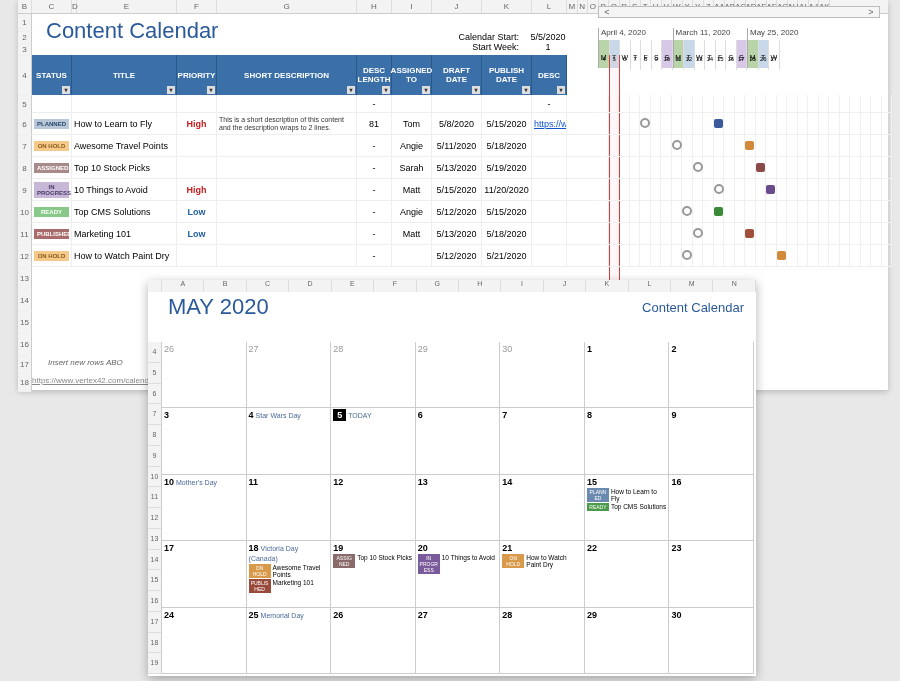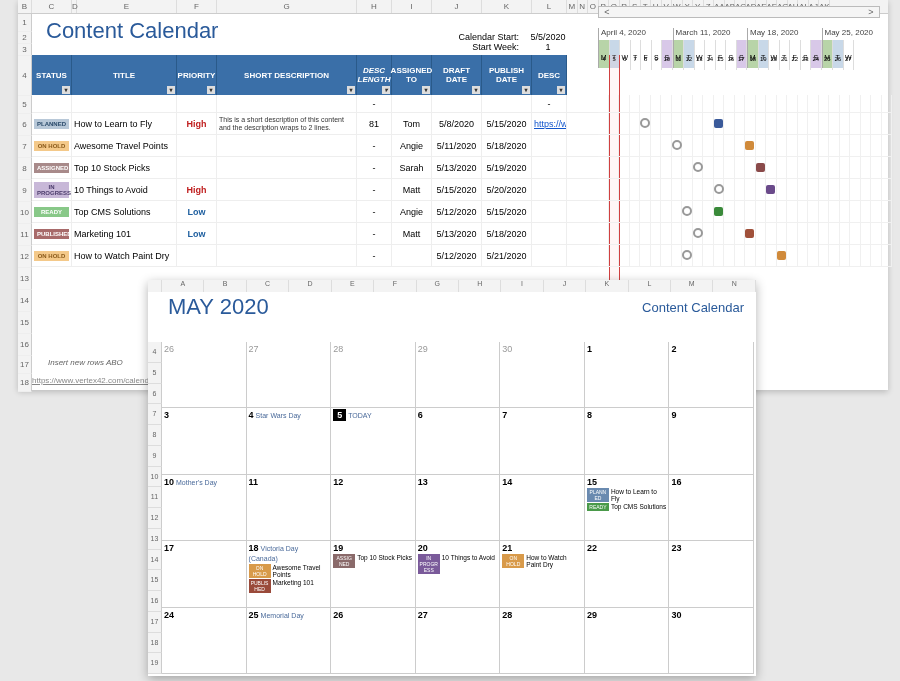--- a/index.html
+++ b/index.html
@@ -181,32 +181,20 @@
           <span class="bg-m"><span class="num">11</span>M</span>
           <span class="bg-t"><span class="num">12</span>T</span>
           <span class=""><span class="num">13</span>W</span>
           <span class=""><span class="num">14</span>T</span>
           <span class=""><span class="num">15</span>F</span>
           <span class=""><span class="num">16</span>S</span>
           <span class="bg-s"><span class="num">17</span>S</span>
         </div>
       </div>
       <div class="week-grp">
-        <div class="week-label">May 18, 2020</div>
-        <div class="week-days">
-          <span class="bg-m"><span class="num">18</span>M</span>
-          <span class="bg-t"><span class="num">19</span>T</span>
-          <span class=""><span class="num">20</span>W</span>
-          <span class=""><span class="num">21</span>T</span>
-          <span class=""><span class="num">22</span>F</span>
-          <span class=""><span class="num">23</span>S</span>
-          <span class="bg-s"><span class="num">24</span>S</span>
-        </div>
-      </div>
-      <div class="week-grp">
         <div class="week-label">May 25, 2020</div>
         <div class="week-days">
           <span class="bg-m"><span class="num">25</span>M</span>
           <span class="bg-t"><span class="num">26</span>T</span>
           <span class=""><span class="num">27</span>W</span>
         </div>
       </div>
     </div>
 
   <div class="header-row" id="header-row">
@@ -219,21 +207,21 @@
         <span class="filter">▾</span>
       </div>
       <div class="hdr" style="width: 40px;">
         <span>PRIORITY</span>
         <span class="filter">▾</span>
       </div>
       <div class="hdr" style="width: 140px;">
         <span>SHORT DESCRIPTION</span>
         <span class="filter">▾</span>
       </div>
-      <div class="hdr" style="width: 35px; font-style: italic;">
+      <div class="hdr" style="width: 35px;">
         <span>DESC LENGTH</span>
         <span class="filter">▾</span>
       </div>
       <div class="hdr" style="width: 40px;">
         <span>ASSIGNED TO</span>
         <span class="filter">▾</span>
       </div>
       <div class="hdr" style="width: 50px;">
         <span>DRAFT DATE</span>
         <span class="filter">▾</span>
@@ -322,21 +310,21 @@
         <div class="cell" style="width: 105px; justify-content: flex-start;">10 Things to Avoid</div>
         <div class="cell" style="width: 40px;">
           <span class="pri-high">High</span>
         </div>
         <div class="cell" style="width: 140px; justify-content: flex-start;">
           <span class="desc-text"></span>
         </div>
         <div class="cell" style="width: 35px;">-</div>
         <div class="cell" style="width: 40px;">Matt</div>
         <div class="cell" style="width: 50px;">5/15/2020</div>
-        <div class="cell" style="width: 50px;">5/20/2020</div>
+        <div class="cell" style="width: 50px;">11/20/2020</div>
         <div class="cell" style="width: 35px; justify-content: flex-start;"></div>
       </div>
       <div class="data-row">
         <div class="cell" style="width: 40px;">
           <span class="status-badge st-ready">READY</span>
         </div>
         <div class="cell" style="width: 105px; justify-content: flex-start;">Top CMS Solutions</div>
         <div class="cell" style="width: 40px;">
           <span class="pri-low">Low</span>
         </div>

